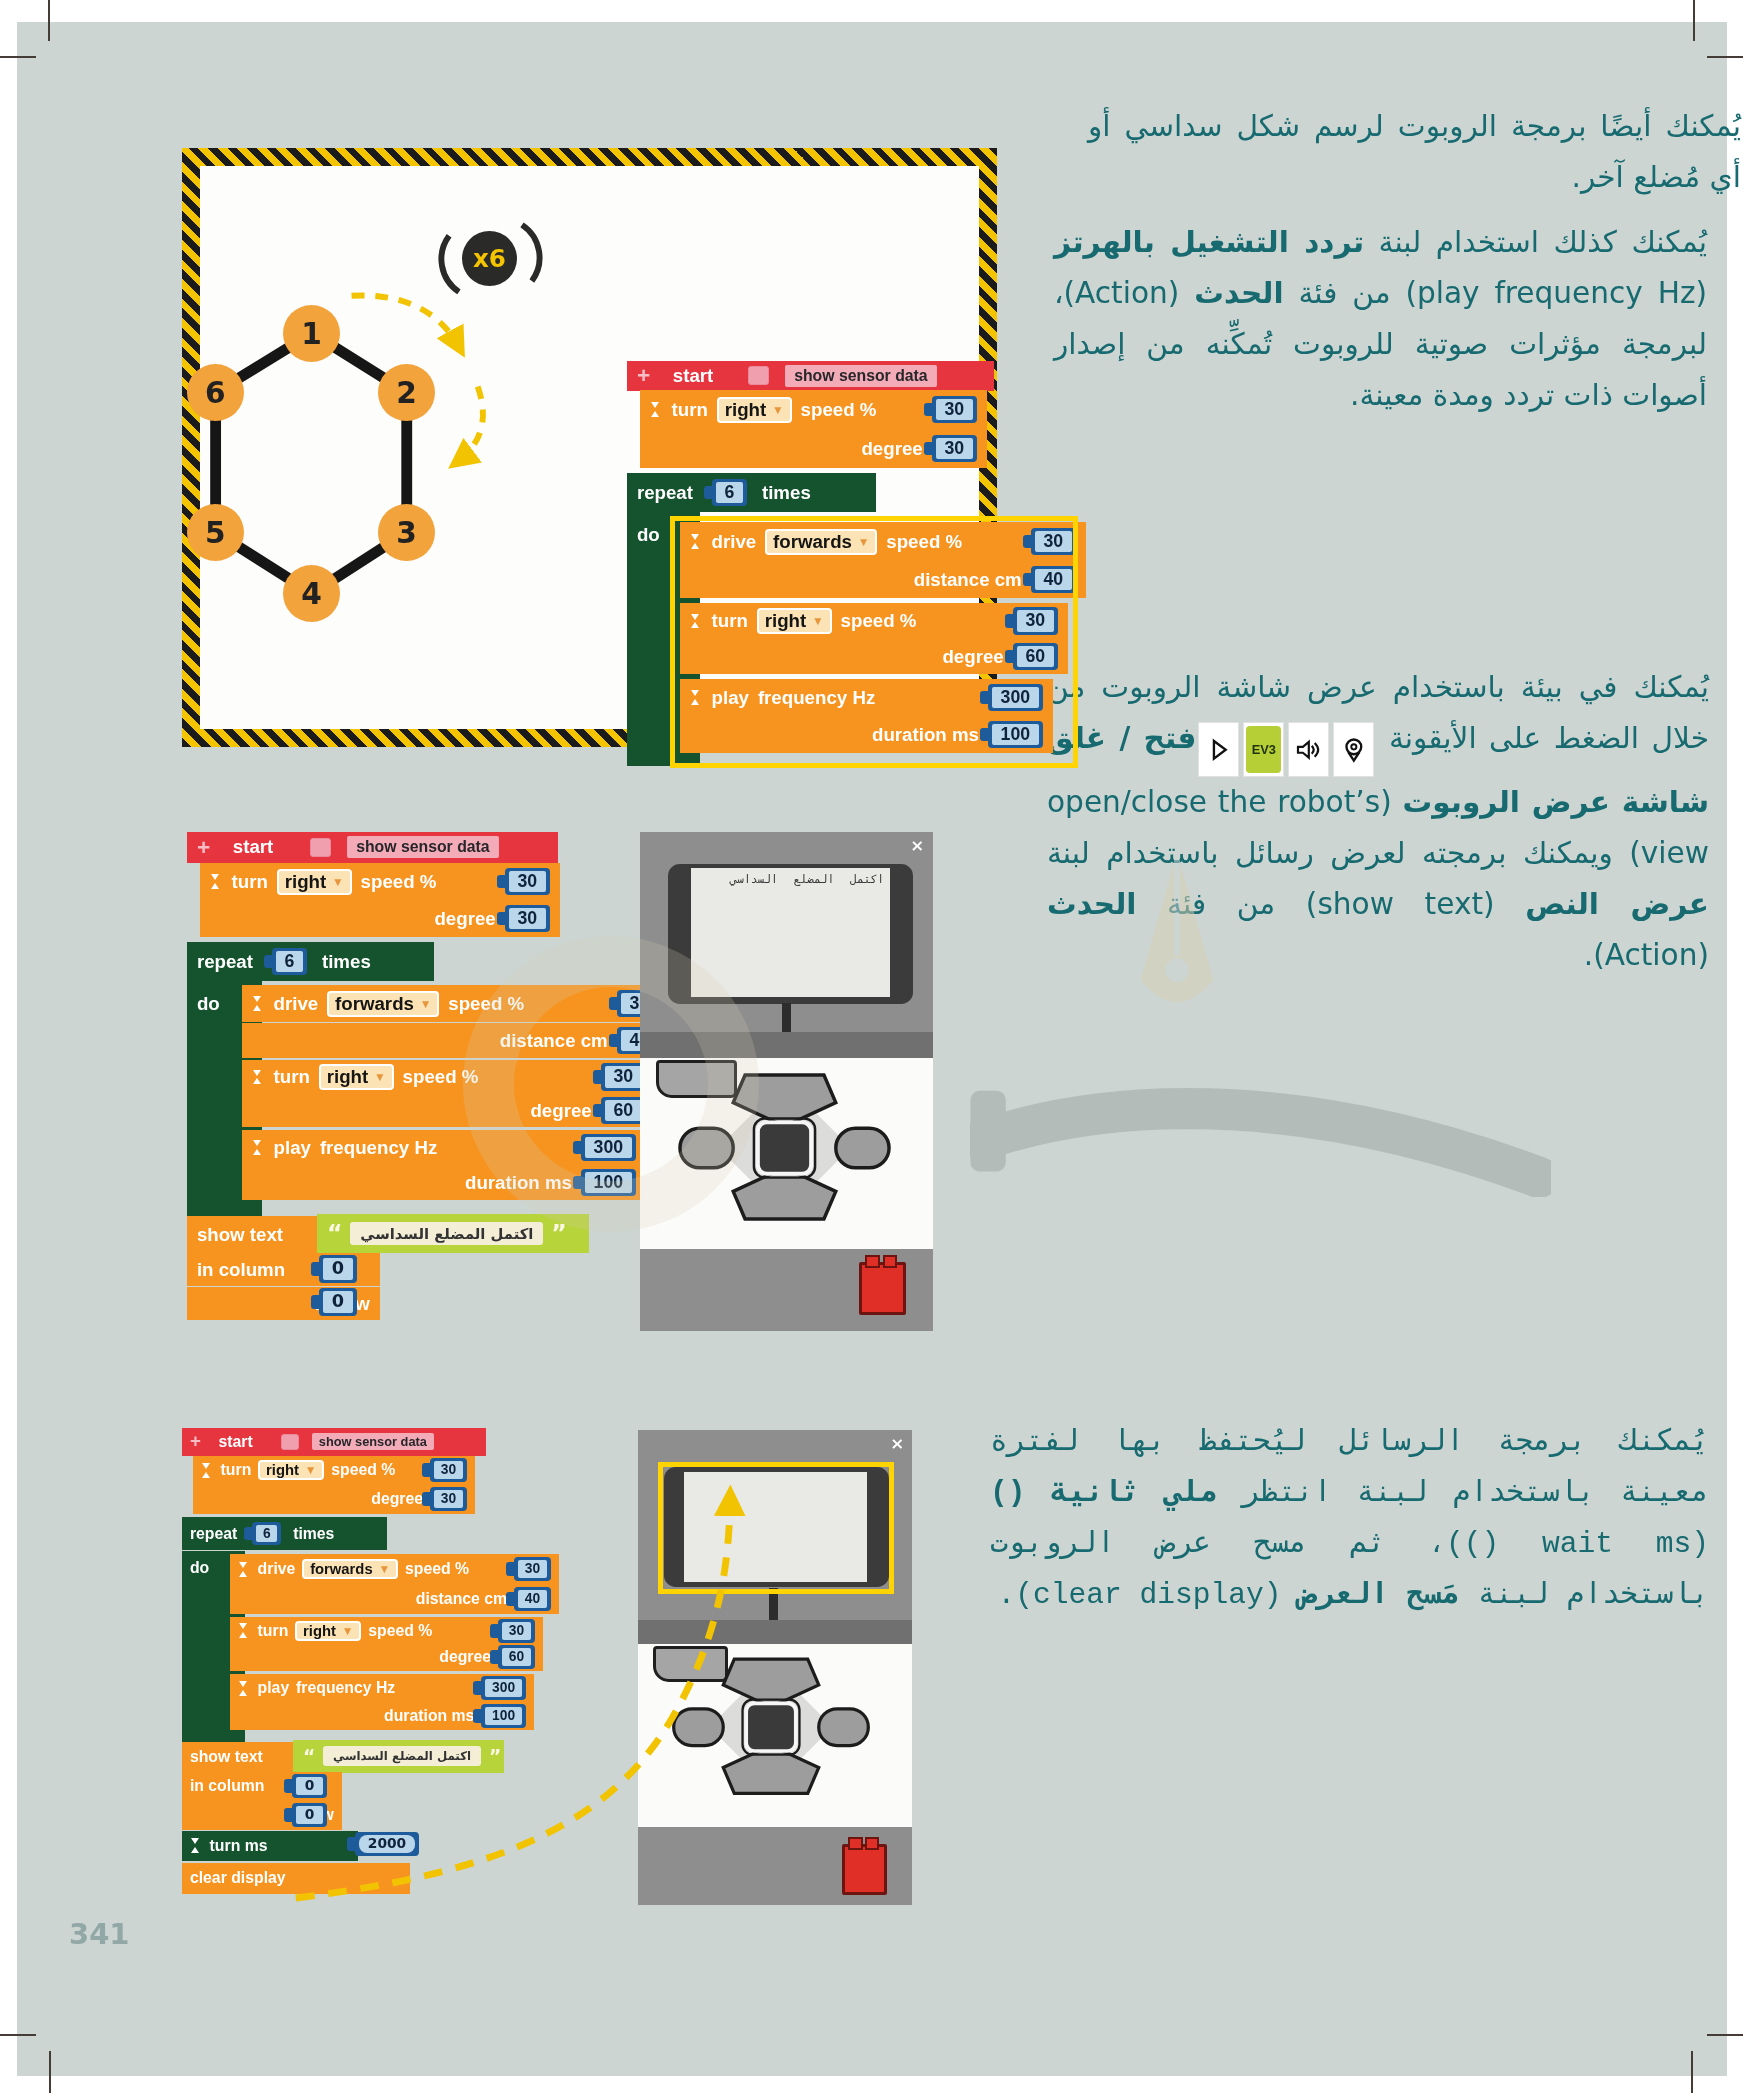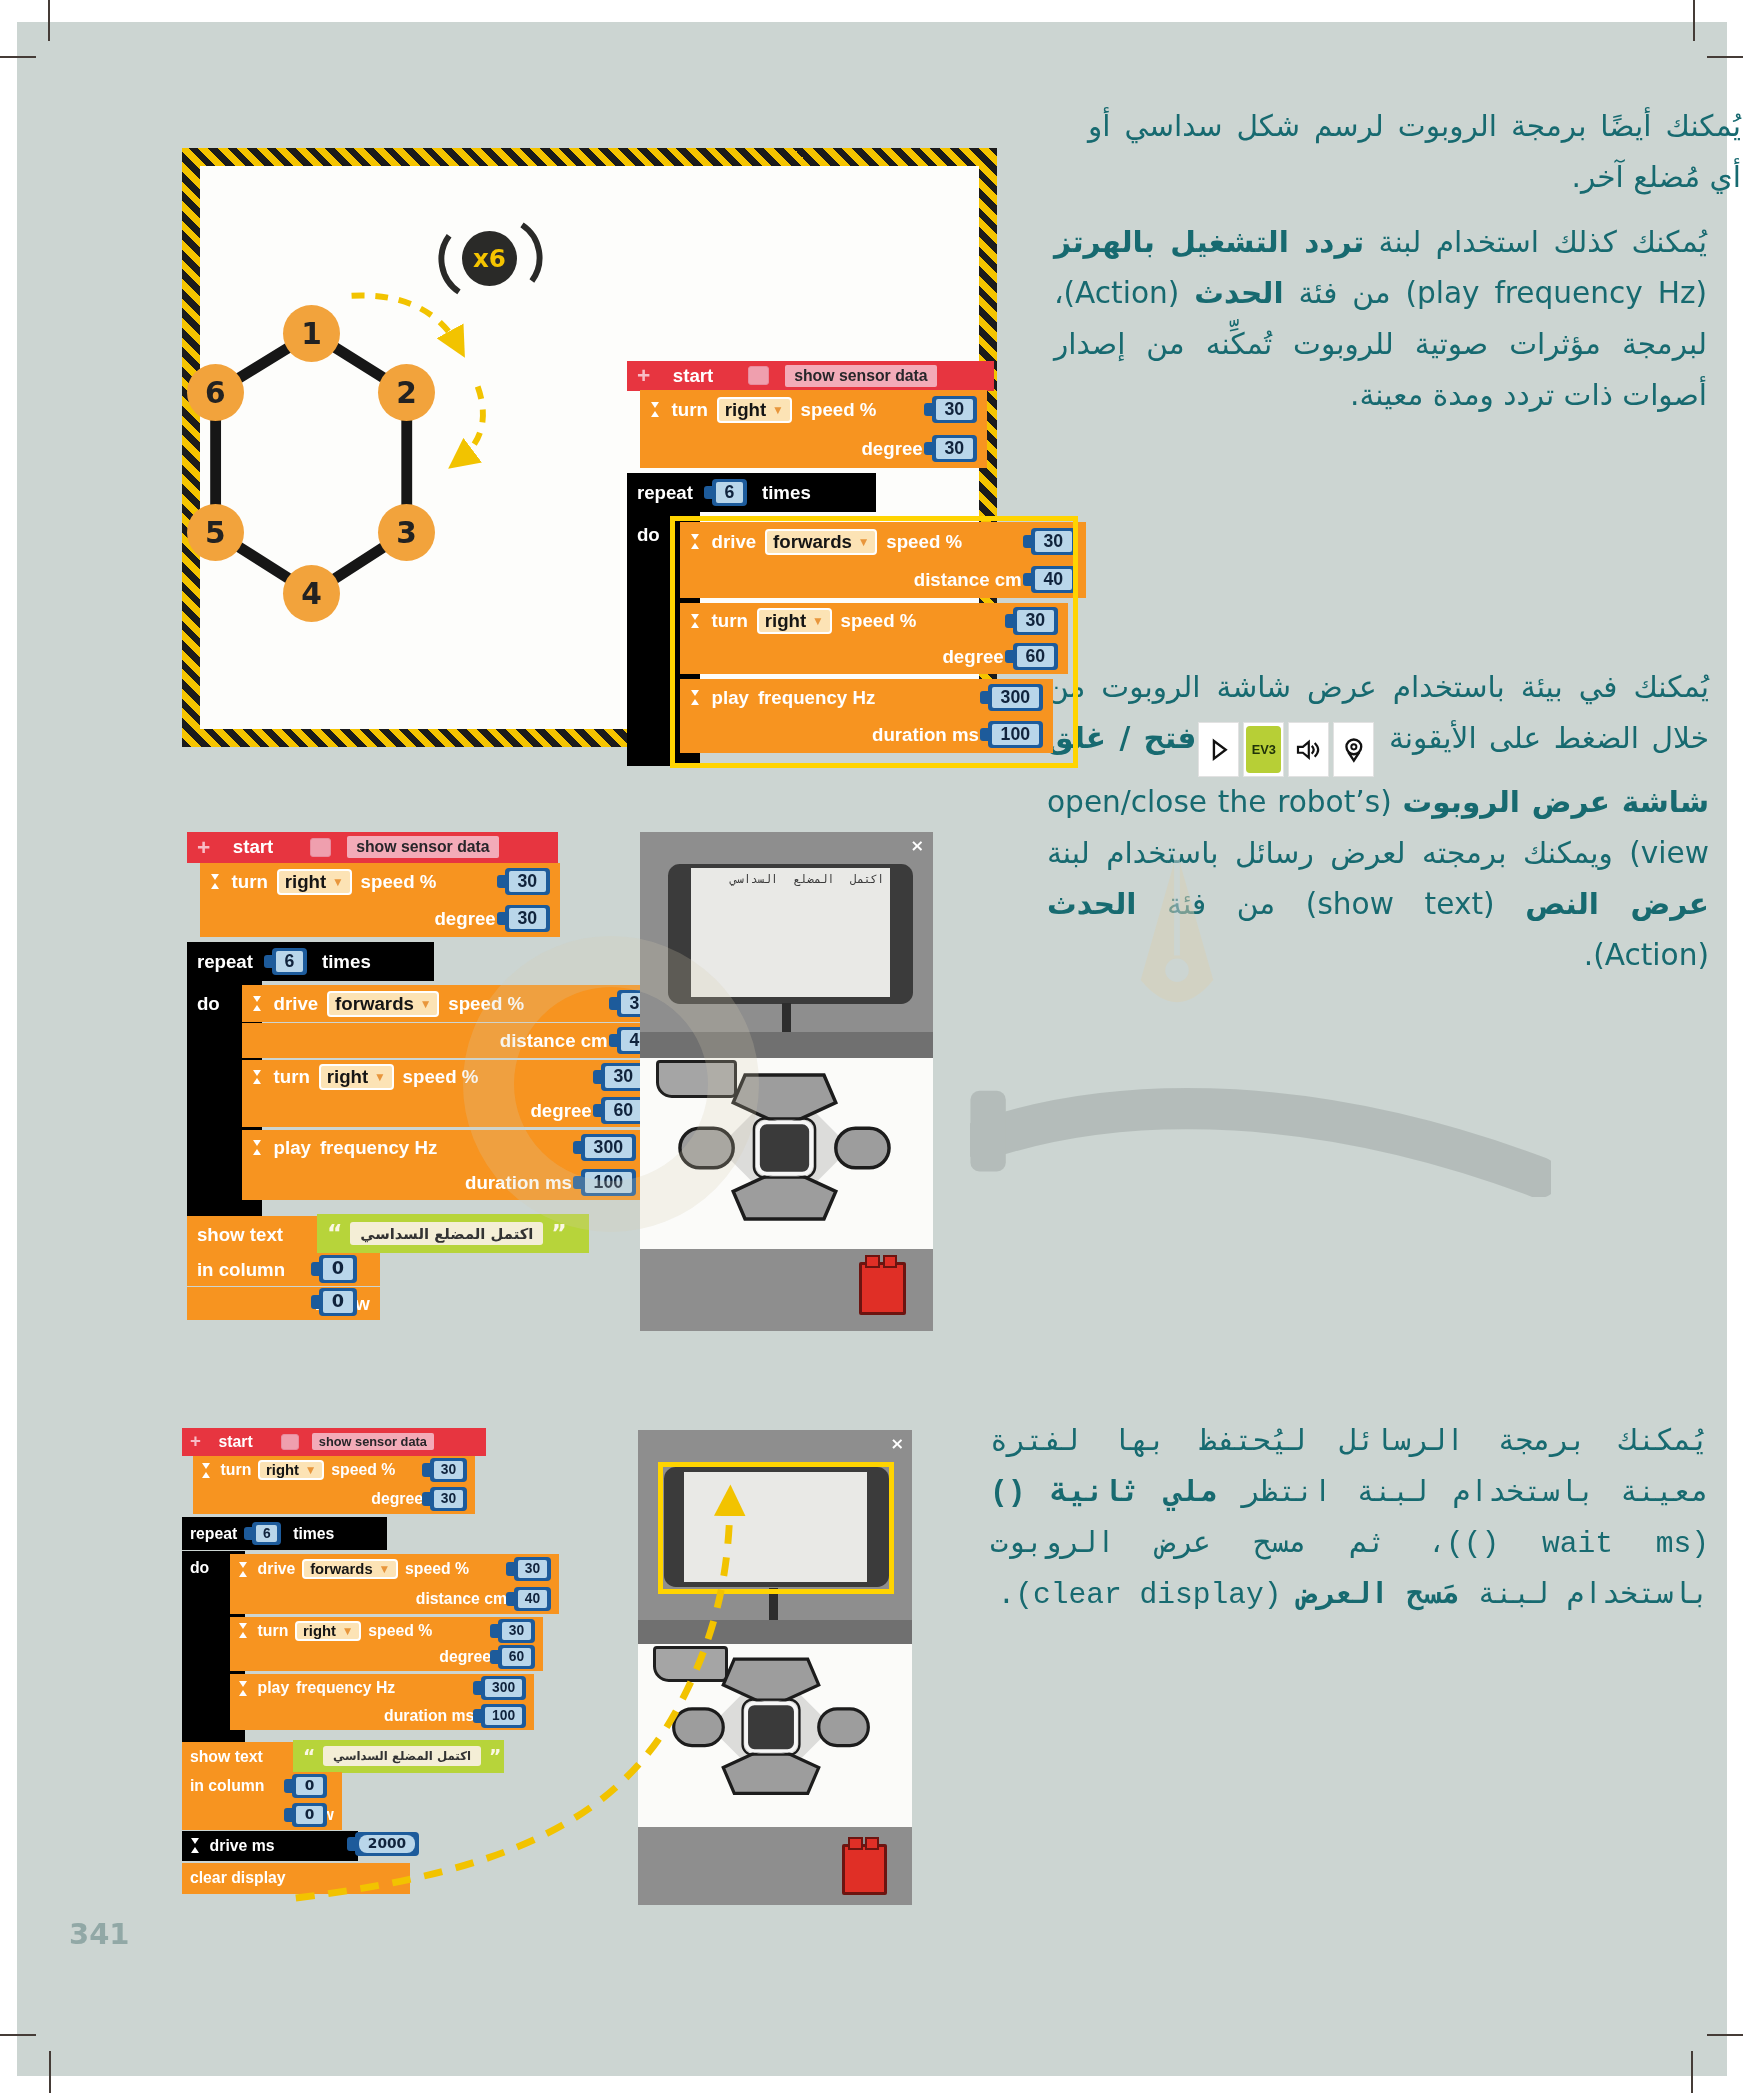--- a/index.html
+++ b/index.html
@@ -18,21 +18,21 @@
   #frame{left:182px;top:148px;width:815px;height:599px;
          background:repeating-linear-gradient(45deg,#1b1b1b 0 6.9px,#f5c400 6.9px 13.8px);}
   #frame-inner{position:absolute;left:17.7px;top:17.7px;right:17.7px;bottom:17.7px;background:#fdfdfb;}
   .vertex{width:57px;height:57px;border-radius:50%;background:#f2a33c;color:#222;
           font-weight:bold;font-size:29.6px;display:flex;align-items:center;justify-content:center;}
   #x6-badge{width:55px;height:55px;border-radius:50%;background:#2a2a28;color:#f5c400;
             font-weight:bold;font-size:24.6px;display:flex;align-items:center;justify-content:center;}
   
   .brow{position:absolute;display:flex;align-items:center;gap:8.9px;padding:0 9.9px;color:#fff;
         font-family:"Liberation Sans",sans-serif;font-weight:bold;font-size:18.7px;z-index:3;}
-  .or{background:#f79420;} .od{background:#000000;} .red{background:#e73540;}
+  .or{background:#f79420;} .od{background:#14532d;} .red{background:#e73540;}
   .bend{justify-content:flex-end;}
   .between{justify-content:space-between;}
   .plus{color:#f8bcc5;font-size:22.7px;line-height:1;}
   .cbx{width:18.7px;height:16.7px;background:#ef9fae;border-radius:3px;border:1px solid #e98b9d;}
   .pinklabel{background:#f3abb8;color:#27262a;font-size:15.8px;padding:2px 8.9px;border-radius:2px;
              white-space:nowrap;}
   .dd{background:#fce3b5;border:2px solid #fff;border-radius:3.9px;color:#151515;padding:0 5.9px;
       display:inline-flex;align-items:center;gap:5.9px;white-space:nowrap;}
   .caret{color:#e8963c;font-size:11.8px;}
   .chip{position:relative;background:#1d5b9b;border-radius:3.9px;padding:3px 3.9px;display:inline-block;}
@@ -498,21 +498,21 @@
     <i style="font-size:13.8px;line-height:17.7px;">0</i>
   </span>
 <div class="brow or bend sm" style="left:182px;top:1801px;width:144px;height:28.6px;">
   <span>in row</span>
 </div>
 <span class="chip" style="position:absolute;left:292px;top:1803px;z-index:3;">
     <i style="font-size:13.8px;line-height:17.7px;">0</i>
   </span>
 <div class="brow od sm" style="left:182px;top:1831px;width:160px;height:29.6px;">
   <span class="hg"></span>
-  <span>drive ms</span>
+  <span>turn ms</span>
 </div>
 <span class="chip" style="position:absolute;left:355px;top:1832px;z-index:3;">
     <i style="font-size:13.8px;line-height:17.7px;border-radius:8px;">2000</i>
   </span>
 <div class="brow or sm" style="left:182px;top:1863px;width:212px;height:30.5px;">
   <span>clear display</span>
 </div>
 
 <div class="rwin" style="left:638px;top:1430px;width:274px;height:475px;">
   <span class="rclose" style="right:7.9px;">×</span>

